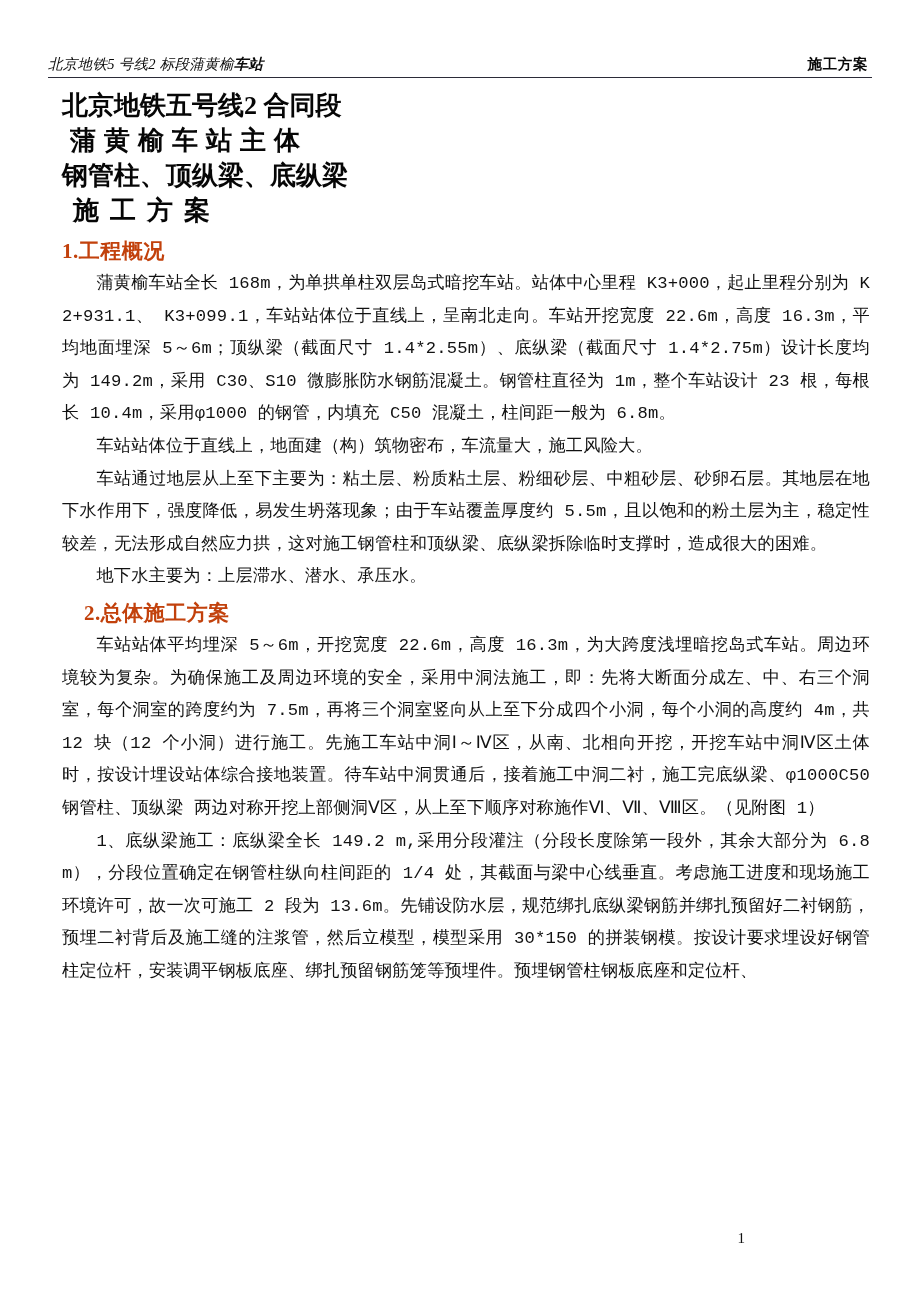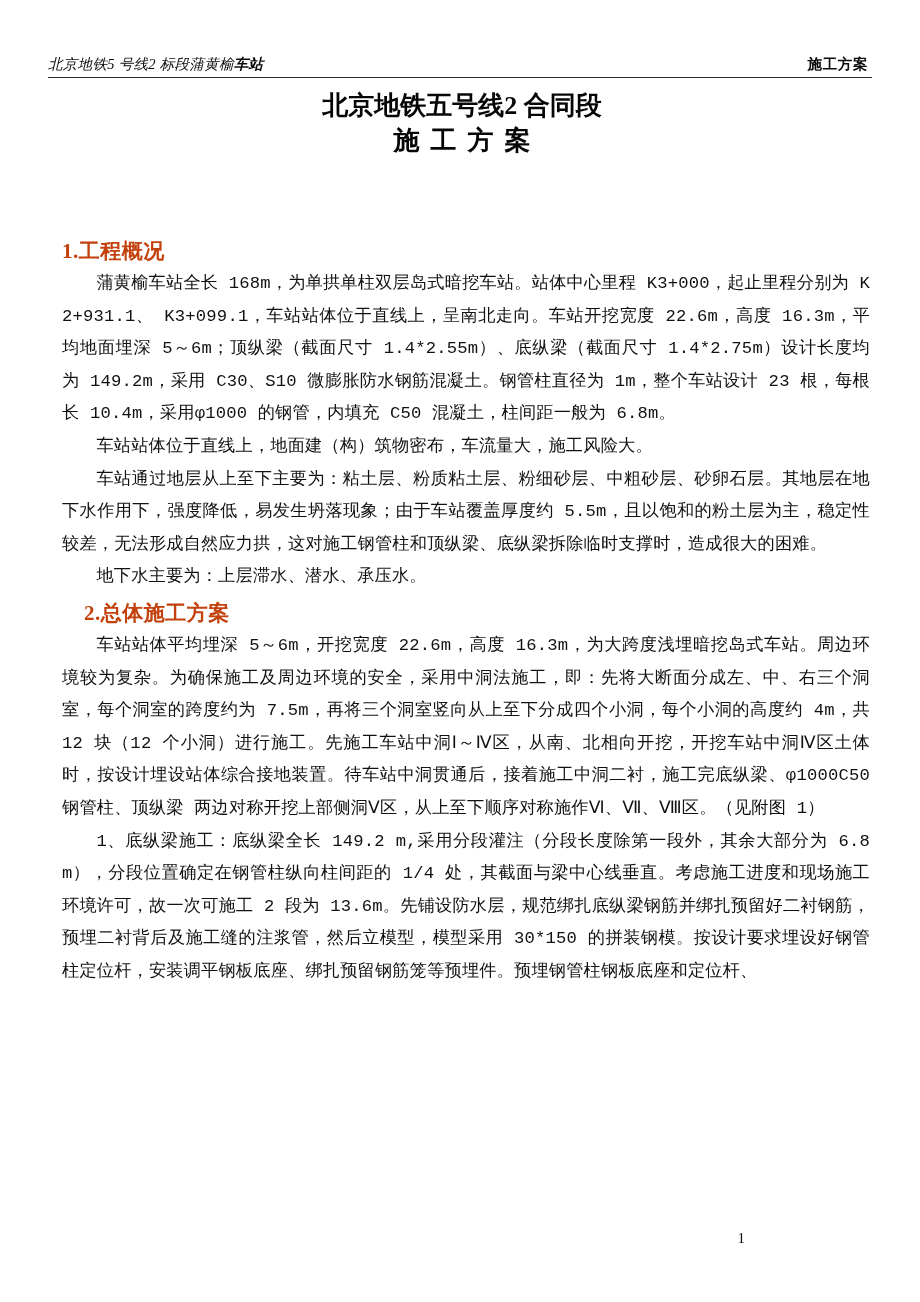--- a/index.html
+++ b/index.html
@@ -58,21 +58,21 @@
     white-space: nowrap;
     margin-right: 4px;
   }
 
   
   .title-block {
     position: absolute;
     left: 62px;
     top: 88px;
     width: 800px;
-    text-align: center;
+    text-align: left;
   }
   .title-line {
     font-family: "Liberation Serif", "DejaVu Serif", serif;
     font-weight: 700;
     font-size: 26px;
     line-height: 35px;
     color: #060606;
     white-space: nowrap;
   }
   .title-line.spaced {
@@ -138,20 +138,22 @@
 
   <div class="header">
     <div class="header-left">
       <span>北京地铁5 号线2 标段蒲黄榆</span><span class="hl-strong">车站</span>
     </div>
     <div class="header-right">施工方案</div>
   </div>
 
   <div class="title-block">
     <div class="title-line">北京地铁五号线2 合同段</div>
+    <div class="title-line spaced">蒲黄榆车站主体</div>
+    <div class="title-line">钢管柱、顶纵梁、底纵梁</div>
     <div class="title-line wide">施工方案</div>
   </div>
 
   <div class="body-area">
 
     <h2 class="section">1.工程概况</h2>
     <p class="para">蒲黄榆车站全长 168m，为单拱单柱双层岛式暗挖车站。站体中心里程 K3+000，起止里程分别为 K2+931.1、 K3+099.1，车站站体位于直线上，呈南北走向。车站开挖宽度 22.6m，高度 16.3m，平均地面埋深 5～6m；顶纵梁（截面尺寸 1.4*2.55m）、底纵梁（截面尺寸 1.4*2.75m）设计长度均为 149.2m，采用 C30、S10 微膨胀防水钢筋混凝土。钢管柱直径为 1m，整个车站设计 23 根，每根长 10.4m，采用φ1000 的钢管，内填充 C50 混凝土，柱间距一般为 6.8m。</p>
     <p class="para">车站站体位于直线上，地面建（构）筑物密布，车流量大，施工风险大。</p>
     <p class="para">车站通过地层从上至下主要为：粘土层、粉质粘土层、粉细砂层、中粗砂层、砂卵石层。其地层在地下水作用下，强度降低，易发生坍落现象；由于车站覆盖厚度约 5.5m，且以饱和的粉土层为主，稳定性较差，无法形成自然应力拱，这对施工钢管柱和顶纵梁、底纵梁拆除临时支撑时，造成很大的困难。</p>
     <p class="para">地下水主要为：上层滞水、潜水、承压水。</p>

